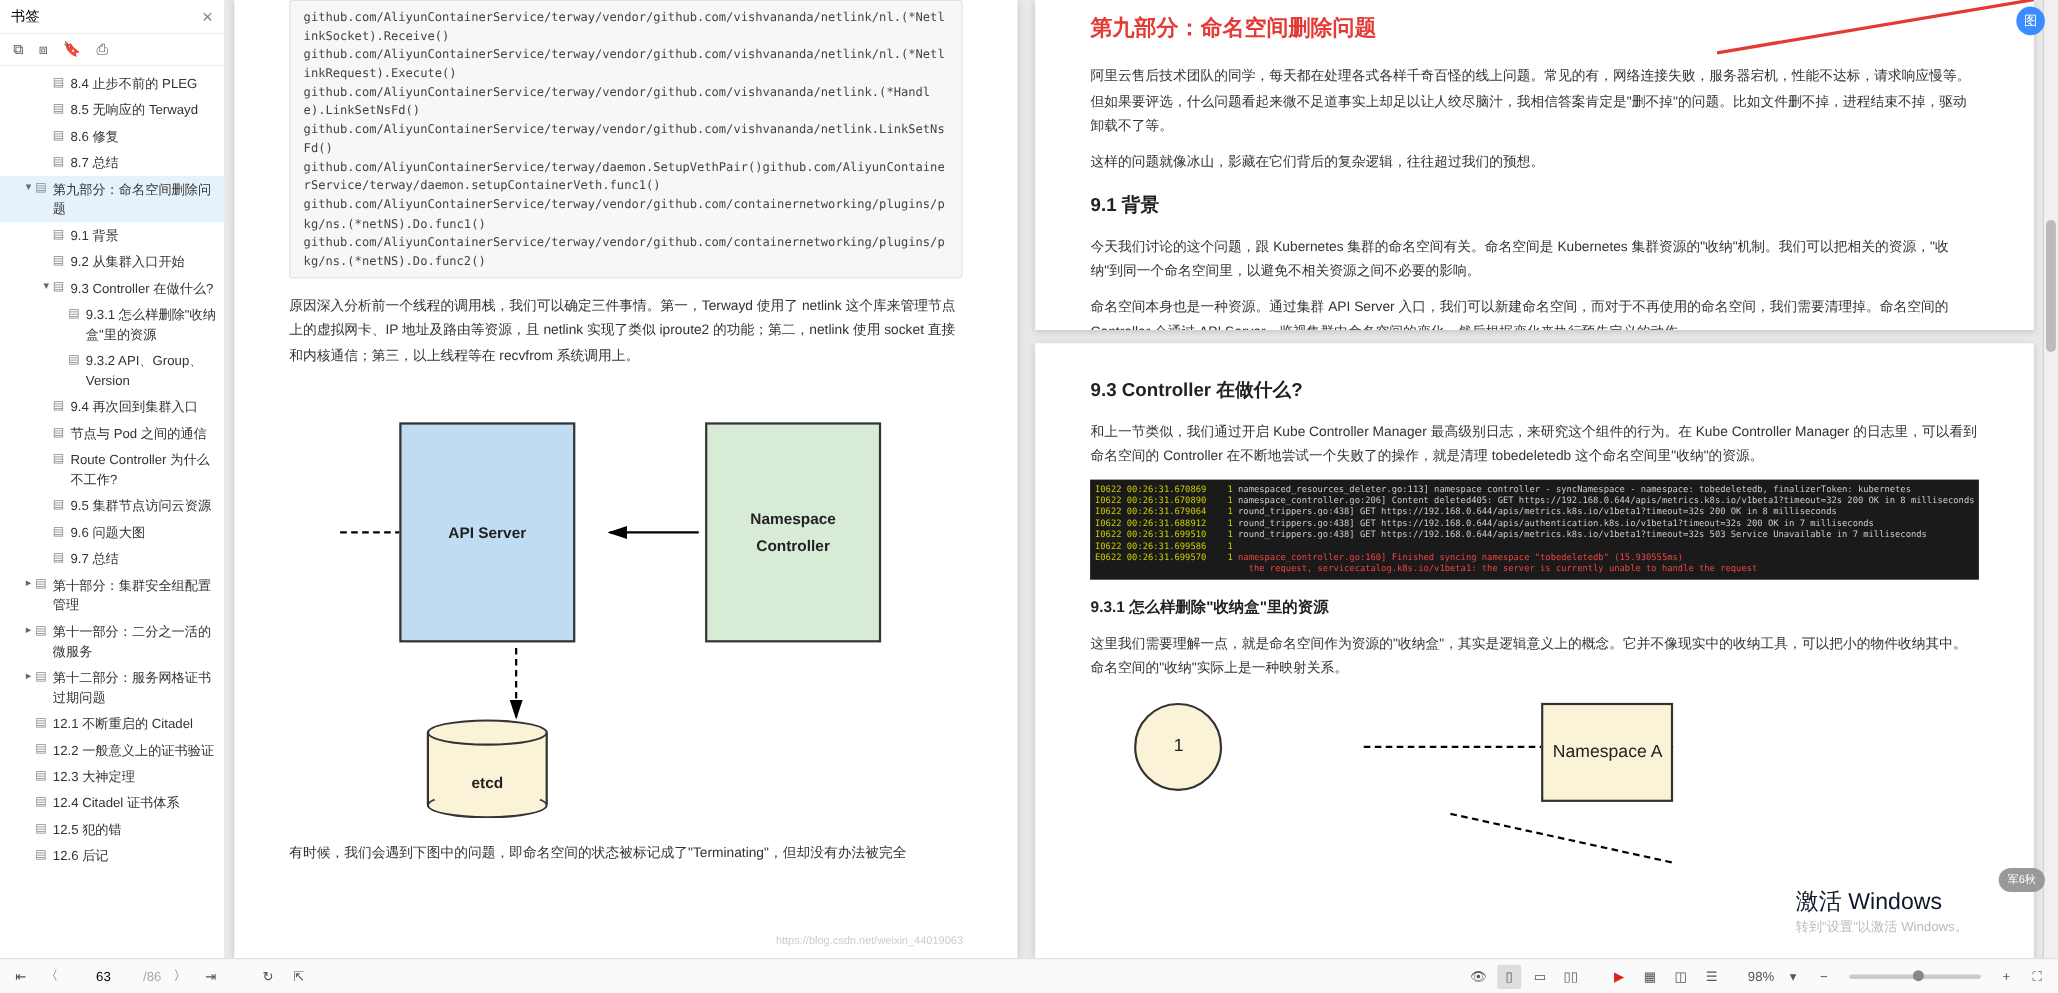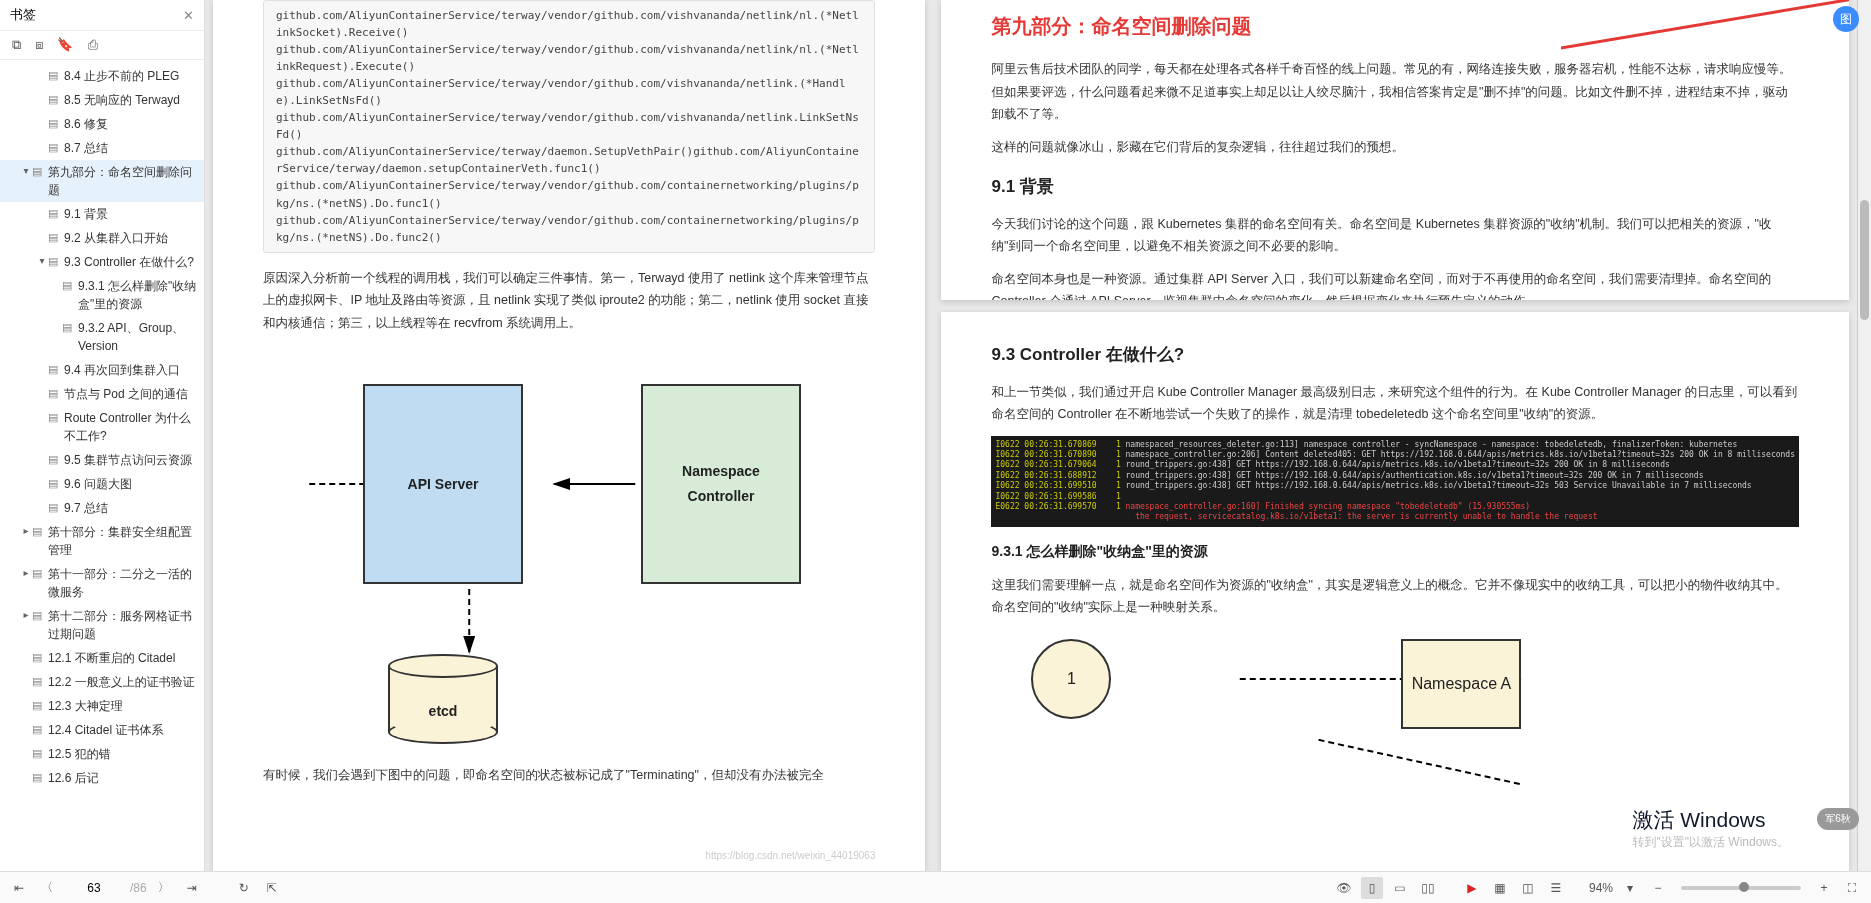--- a/index.html
+++ b/index.html
@@ -45,21 +45,21 @@
 .arrow-red { position: absolute; left: 620px; top: -10px; width: 320px; height: 60px; pointer-events: none; }
 .watermark-act { position: absolute; right: 60px; bottom: 20px; color: #999; font-size: 14px; text-align: left; line-height: 1.4; pointer-events: none; }
 .footer { height: 32px; background: #fafafa; border-top: 1px solid #ddd; display: flex; align-items: center; padding: 0 8px; gap: 6px; font-size: 12px; color: #555; }
 .footer .spacer { flex: 1; }
 .fbtn { width: 22px; height: 22px; display: inline-flex; align-items: center; justify-content: center; cursor: pointer; border-radius: 2px; color: #555; }
 .page-input { width: 60px; text-align: center; border: 1px solid transparent; background: transparent; font-size: 12px; }
 .page-total { color: #aaa; }
 .zoom-track { width: 120px; height: 4px; background: #ccc; border-radius: 2px; position: relative; margin: 0 6px; }
 .zoom-thumb { position: absolute; left: 48%; top: -4px; width: 10px; height: 10px; background: #888; border-radius: 50%; }
 .float-icon { position: absolute; right: 12px; top: 6px; width: 26px; height: 26px; background: #3b8cff; border-radius: 50%; color: #fff; display: flex; align-items: center; justify-content: center; font-size: 12px; cursor: pointer; }
-.float-badge { position: absolute; right: 12px; bottom: 41px; width: 42px; height: 22px; background: #999; border-radius: 11px; color: #fff; font-size: 10px; display: flex; align-items: center; justify-content: center; }
+.float-badge { position: absolute; right: 12px; bottom: 60px; width: 42px; height: 22px; background: #999; border-radius: 11px; color: #fff; font-size: 10px; display: flex; align-items: center; justify-content: center; }
 .wmark { position: absolute; right: 50px; bottom: 10px; font-size: 10px; color: #ccc; }
 </style>
 </head>
 <body>
 
 <div class="app">
   <div class="main">
     <div class="sidebar">
       <div class="side-header">
         <span>书签</span>
@@ -307,21 +307,21 @@
     <span class="fbtn">👁</span>
     <span class="fbtn" style="background:#ddd">▯</span>
     <span class="fbtn">▭</span>
     <span class="fbtn">▯▯</span>
     <span style="width:10px"></span>
     <span class="fbtn" style="color:#d22">▶</span>
     <span class="fbtn">▦</span>
     <span class="fbtn">◫</span>
     <span class="fbtn">☰</span>
     <span style="width:10px"></span>
-    <span>94%</span>
+    <span>98%</span>
     <span class="fbtn">▾</span>
     <span class="fbtn">−</span>
     <div class="zoom-track">
         <div class="zoom-thumb"></div>
       </div>
     <span class="fbtn">+</span>
     <span class="fbtn">⛶</span>
   </div>
 </div>
 

